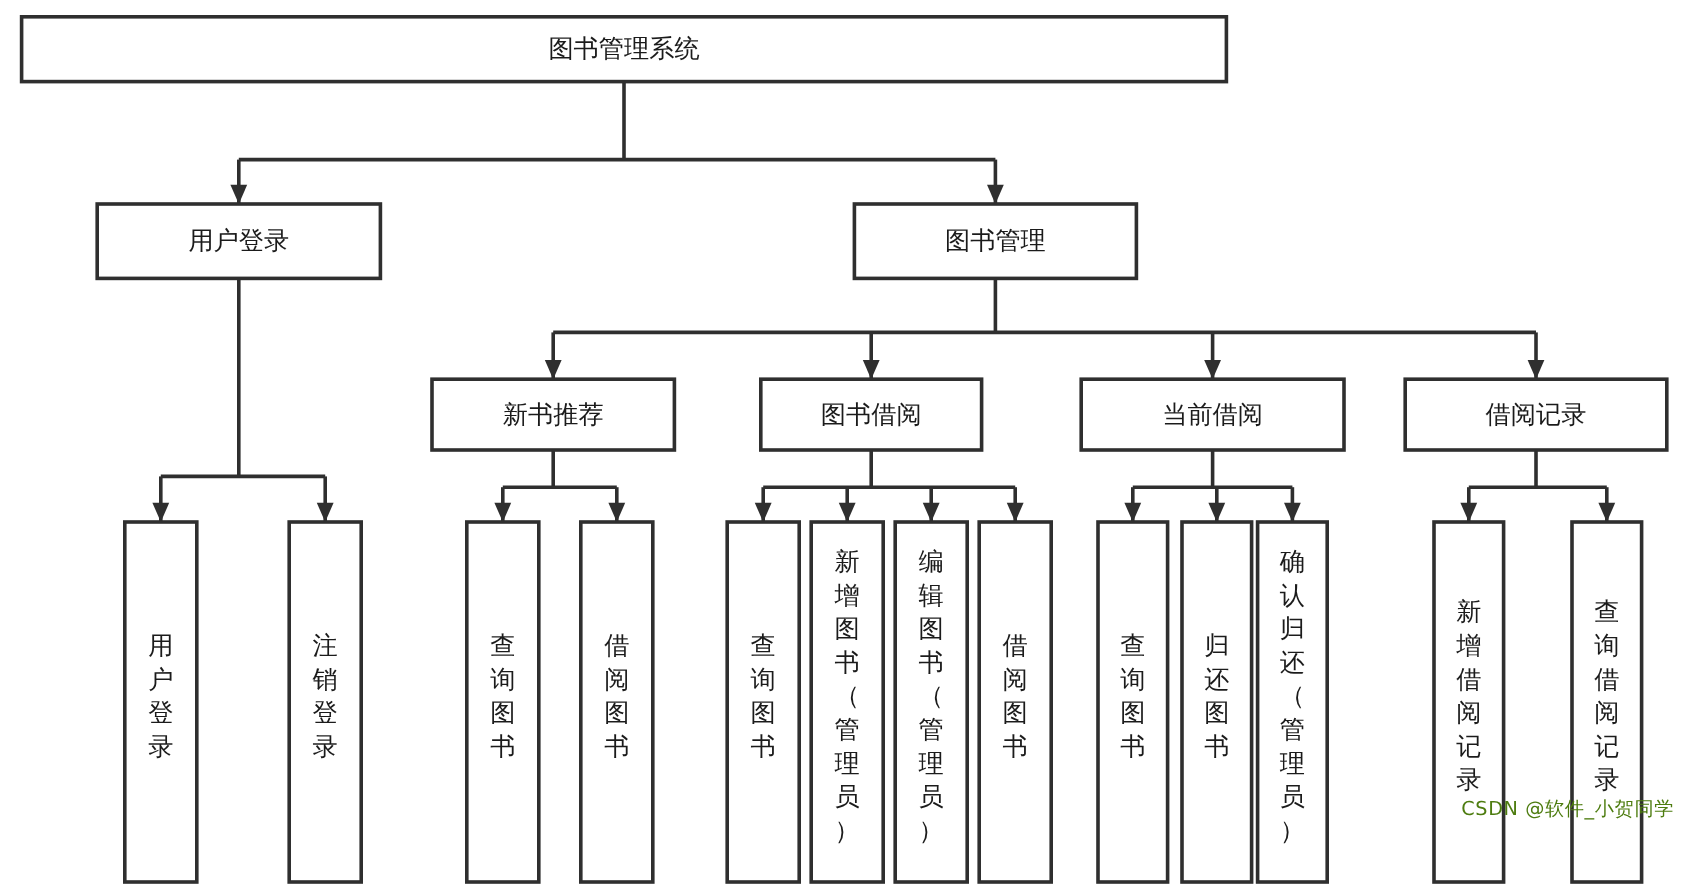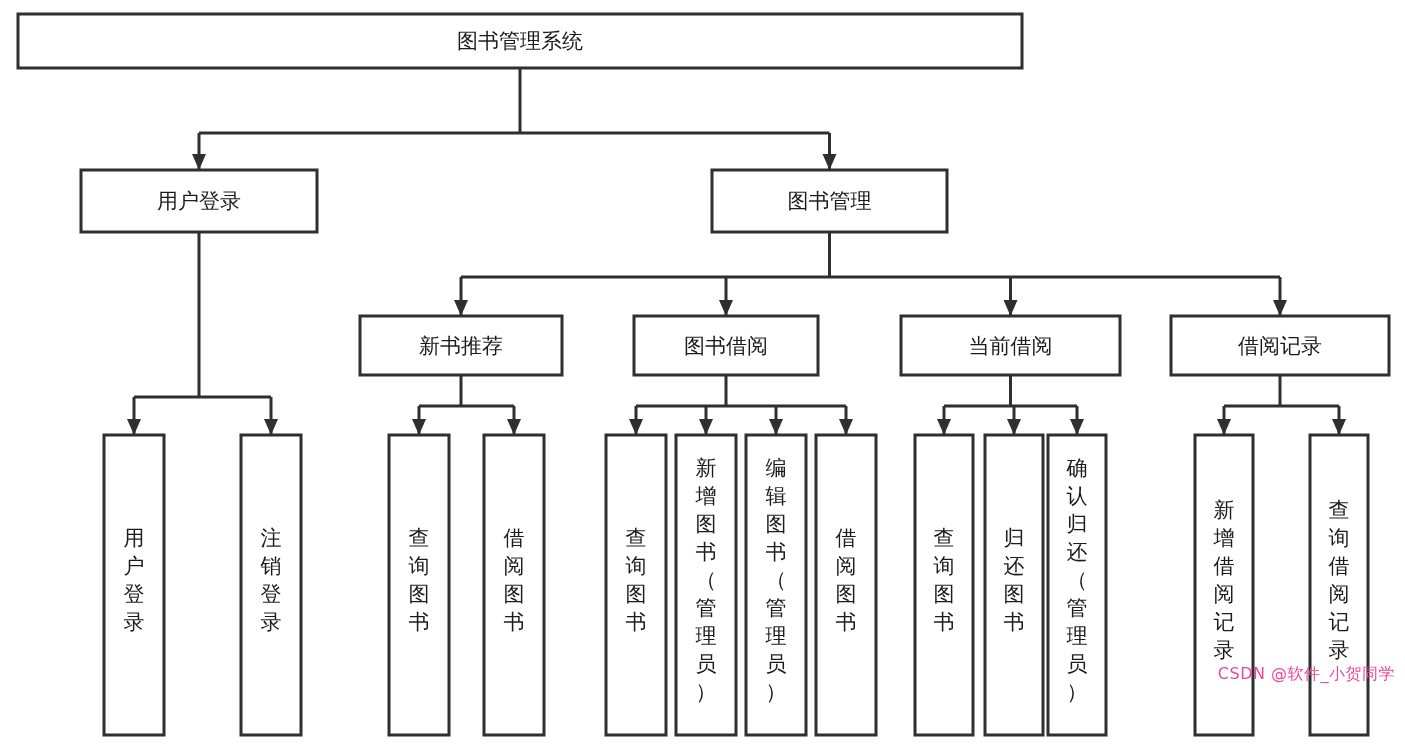--- a/index.html
+++ b/index.html
@@ -55,21 +55,21 @@
     font-size: 21px;
     fill: #1b1b1b;
     text-anchor: middle;
   }
   .watermark {
     position: absolute;
     right: 10px;
     bottom: 6px;
     font-family: "DejaVu Sans", "Liberation Sans", sans-serif;
     font-size: 16px;
-    color: #ec4899;
+    color: #4d7c0f;
     white-space: nowrap;
     letter-spacing: 0.5px;
     user-select: none;
   }
 </style>
 </head>
 <body>
 
 <div id="diagram-root">
   <svg class="diagram-canvas" viewBox="0 0 1405 747">

